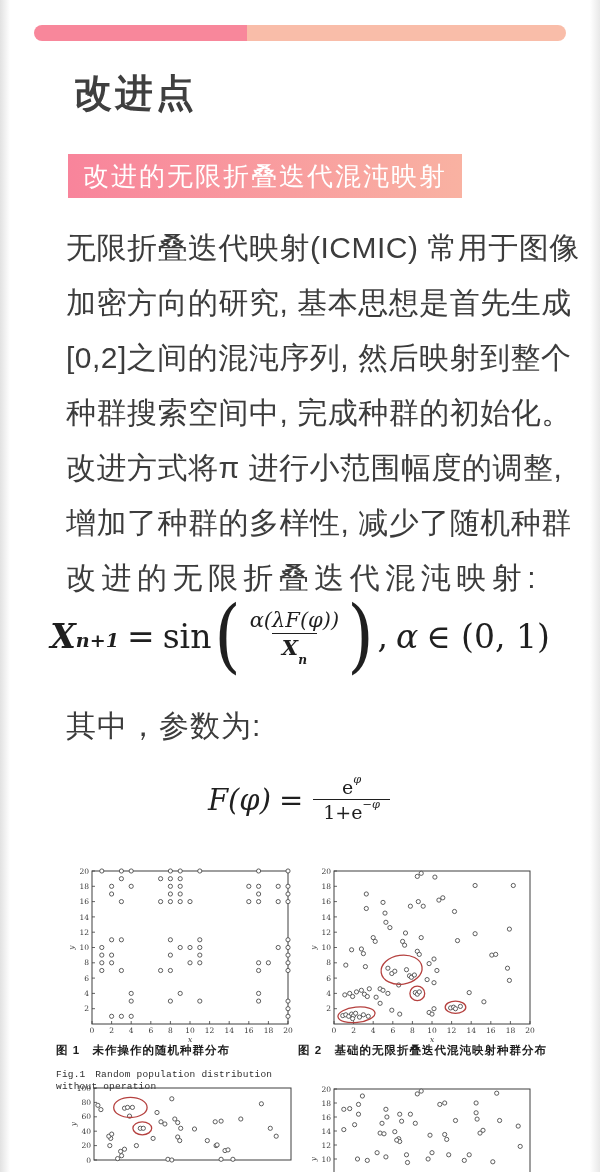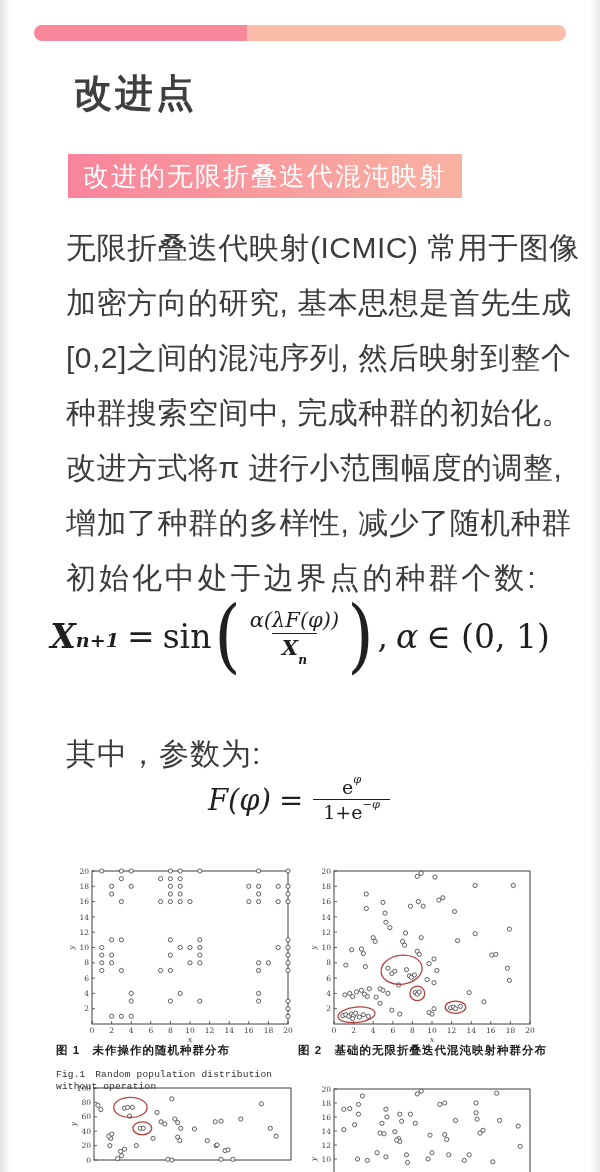--- a/index.html
+++ b/index.html
@@ -30,21 +30,21 @@
   sup.msup{font-size:0.6em;font-style:italic;position:relative;top:-0.35em;}
   .sp{display:inline-block;width:8px;}
   .bigparen{font-size:80px;font-weight:300;line-height:0.9;transform:scaleX(0.85);margin:0 1px;}
   .frac{display:inline-flex;flex-direction:column;align-items:center;vertical-align:middle;margin:0 2px;}
   .f1 .frac{font-size:21px;}
   .f2 .frac{font-size:19px;}
   .frac .num{padding:0 3px 1px 3px;}
   .frac .den{border-top:1.6px solid #1f1f1f;padding:1px 10px 0 10px;}
   .frac .mi,.frac .mb{font-style:italic;}
 
-  .midtext{position:absolute;left:66px;top:706px;font-size:30px;color:#3c3c3c;letter-spacing:1px;margin-top:28px;}
+  .midtext{position:absolute;left:66px;top:706px;font-size:30px;color:#3c3c3c;letter-spacing:1px;}
 
   .figrow{position:absolute;left:0;width:600px;}
   .row1{top:865px;}
   .row2{top:1081px;}
   figure{margin:0;padding:0;position:absolute;width:252px;}
   .figL{left:56px;} .figR{left:298px;}
   svg{display:block;}
   svg text{font-family:"DejaVu Serif","Liberation Serif",serif;font-size:7.5px;fill:#3a3a3a;}
   figcaption{color:#1c1c1c;}
   .cap-zh{font-size:11.5px;font-weight:700;letter-spacing:1px;margin-top:0;}
@@ -62,21 +62,21 @@
 
 <div class="badge" style="background: linear-gradient(90deg, rgb(248, 132, 155), rgb(249, 178, 162));">改进的无限折叠迭代混沌映射</div>
 
 <div class="para">
   <div class="pline">无限折叠迭代映射(ICMIC) 常用于图像</div>
   <div class="pline">加密方向的研究, 基本思想是首先生成</div>
   <div class="pline">[0,2]之间的混沌序列, 然后映射到整个</div>
   <div class="pline">种群搜索空间中, 完成种群的初始化。</div>
   <div class="pline">改进方式将π 进行小范围幅度的调整,</div>
   <div class="pline">增加了种群的多样性, 减少了随机种群</div>
-  <div class="pline">初始化中处于边界点的种群个数:</div>
+  <div class="pline">改进的无限折叠迭代混沌映射:</div>
 </div>
 
 <div class="formula f1">
   <span class="mb">X</span>
     <sub class="msub">n+1</sub>
   <span class="sp"></span>
     <span>=</span>
     <span class="sp"></span>
   <span>sin</span>
   <span class="bigparen">(</span>

